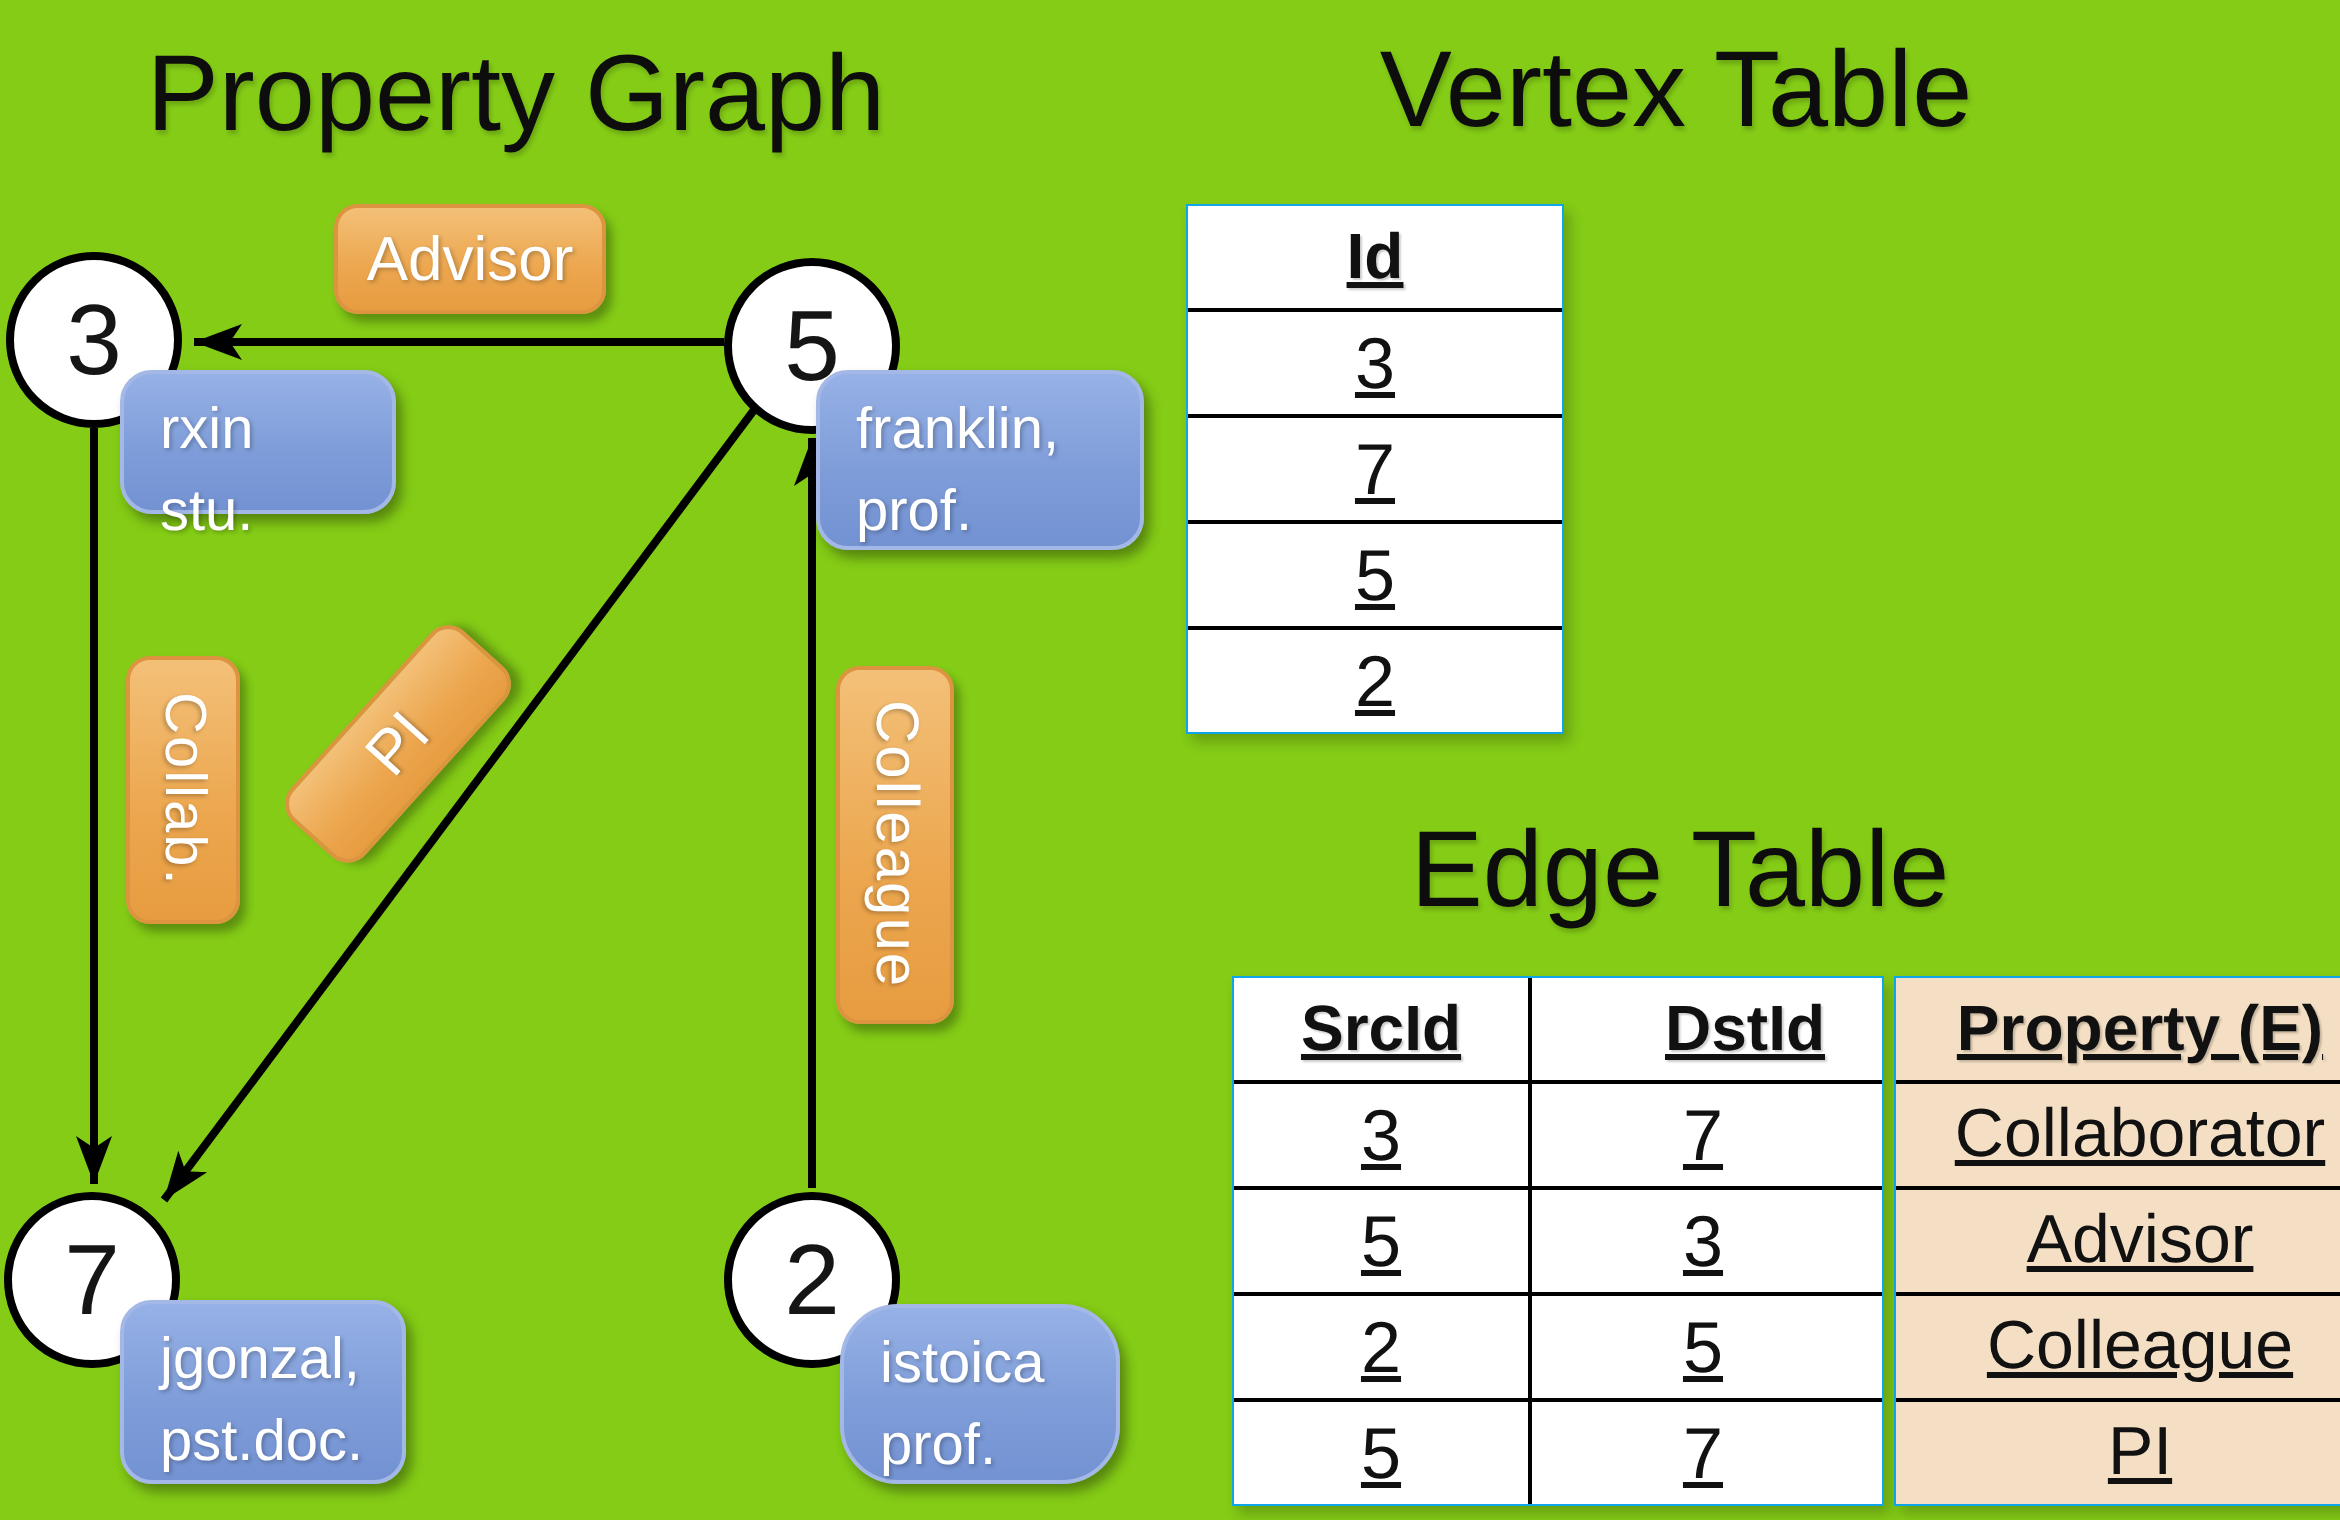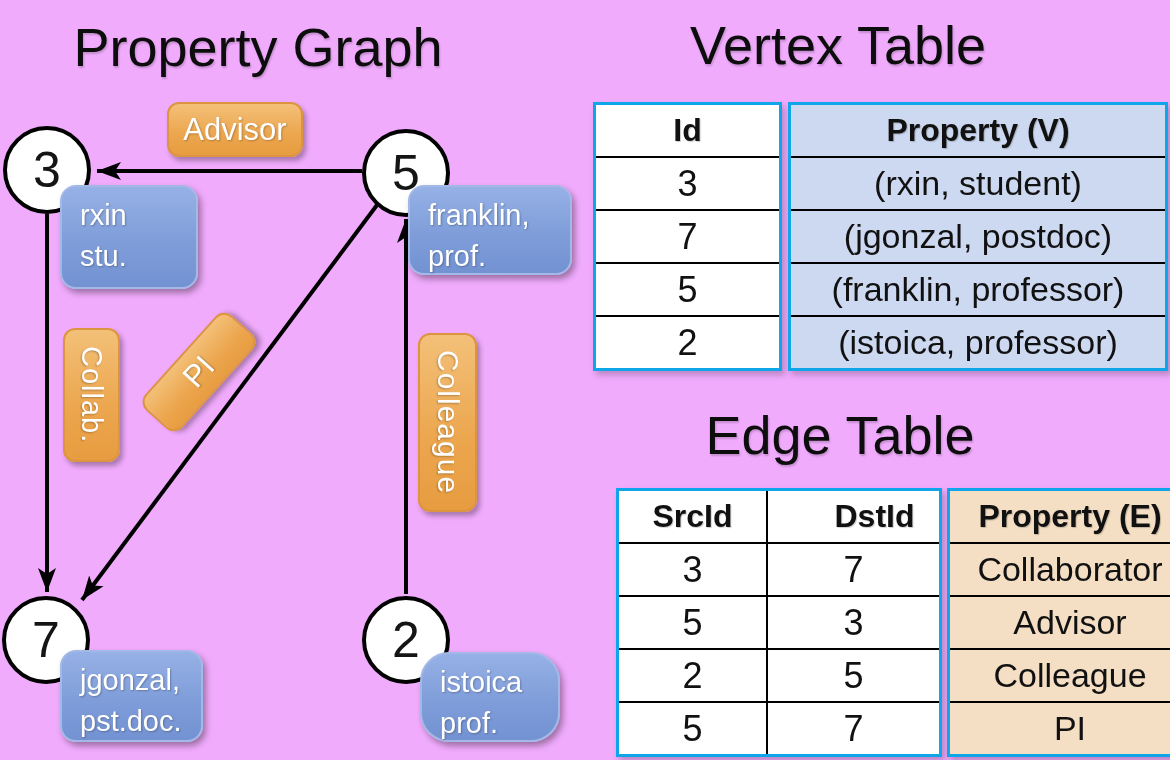--- a/index.html
+++ b/index.html
@@ -1,16 +1,16 @@
 <!DOCTYPE html>
 <html><head>
 <meta charset="utf-8">
 <style>
   html,body{margin:0;padding:0;background:#ffffff;}
-  #canvas{position:relative;width:1170px;height:760px;overflow:hidden;background:#f0abfc;
+  #canvas{position:relative;width:1170px;height:760px;overflow:hidden;background:#84cc16;
           font-family:"Liberation Sans", sans-serif;color:#111;}
   .title{position:absolute;text-align:center;font-size:54px;font-weight:400;color:#0d0d0d;
          letter-spacing:0px;text-shadow:1px 2px 2px rgba(0,0,0,0.18);white-space:nowrap;}
   
   #edge-svg{position:absolute;left:0;top:0;}
   .node{position:absolute;width:88px;height:88px;box-sizing:border-box;border:4px solid #000;
         border-radius:50%;background:#fff;display:flex;align-items:center;justify-content:center;
         font-size:50px;color:#151515;}
   .pbox{position:absolute;box-sizing:border-box;border-radius:16px;color:#fff;
         background:linear-gradient(180deg,#96b1e6 0%,#7f9dd9 55%,#7392d2 100%);
@@ -18,21 +18,21 @@
         font-size:29px;line-height:1.42;padding:8px 6px 0 18px;
         text-shadow:1px 1px 2px rgba(0,0,0,0.25);}
   .elabel{position:absolute;box-sizing:border-box;border-radius:12px;color:#fff;
         background:linear-gradient(180deg,#f3c078 0%,#eca64e 60%,#e79c40 100%);
         border:2px solid #dd9440;box-shadow:3px 4px 5px rgba(0,0,0,0.3);
         display:flex;align-items:center;justify-content:center;font-size:31px;
         text-shadow:1px 1px 2px rgba(0,0,0,0.25);}
   .vtext{writing-mode:vertical-rl;letter-spacing:1px;}
   
   .tbl{position:absolute;display:flex;}
-  .sub{border:3px solid #0ea5e9;background:#fff;box-shadow:3px 4px 6px rgba(0,0,0,0.22);}
+  .sub{border:1px solid #0ea5e9;background:#fff;box-shadow:3px 4px 6px rgba(0,0,0,0.22);text-decoration:underline;}
   .sub.blue{background:#cdd9f1;}
   .sub.tan{background:#f4dfc4;}
   .row{height:51px;display:flex;align-items:center;justify-content:center;
        font-size:36px;border-top:2px solid #000;}
   .row:first-child{border-top:none;}
   .row.head{font-weight:bold;font-size:32px;text-shadow:1px 1px 1px rgba(0,0,0,0.2);}
   .cells{justify-content:flex-start;padding:0;}
   .cell{height:100%;display:flex;align-items:center;justify-content:center;box-sizing:border-box;}
   .cell.c2{border-left:2px solid #000;}
   .prop-cell{font-size:34px;}
@@ -71,21 +71,21 @@
     <div class="node" style="left:362px;top:129px;">
       <span>5</span>
       </div>
     <div class="node" style="left:2px;top:596px;">
       <span>7</span>
       </div>
     <div class="node" style="left:362px;top:596px;">
       <span>2</span>
       </div>
 
-    <div class="pbox" style="left:60px;top:185px;width:138px;height:104px;">
+    <div class="pbox" style="left:60px;top:185px;width:138px;height:72px;">
       <div>rxin</div>
       <div>stu.</div>
     </div>
     <div class="pbox" style="left:408px;top:185px;width:164px;height:90px;">
       <div>franklin,</div>
       <div>prof.</div>
     </div>
     <div class="pbox" style="left:60px;top:650px;width:143px;height:92px;">
       <div>jgonzal,</div>
       <div>pst.doc.</div>
@@ -112,27 +112,20 @@
   <div>
     <div class="title" style="left:593px;top:14px;width:490px;">Vertex Table</div>
 
     <div class="tbl" style="left:593px;top:102px;gap:6px;">
       <div class="sub" style="width:189px;box-sizing:border-box;">
         <div class="row head">Id</div>
         <div class="row">3</div>
         <div class="row">7</div>
         <div class="row">5</div>
         <div class="row">2</div>
-      </div>
-      <div class="sub blue" style="width:380px;box-sizing:border-box;">
-        <div class="row head">Property (V)</div>
-        <div class="row prop-cell">(rxin, student)</div>
-        <div class="row prop-cell">(jgonzal, postdoc)</div>
-        <div class="row prop-cell">(franklin, professor)</div>
-        <div class="row prop-cell">(istoica, professor)</div>
       </div>
     </div>
   </div>
 
   <div>
     <div class="title" style="left:595px;top:404px;width:490px;">Edge Table</div>
 
     <div class="tbl" style="left:592px;top:488px;gap:5px;margin-left:24px;">
       <div class="sub" style="width:326px;box-sizing:border-box;">
         <div class="row head cells">

